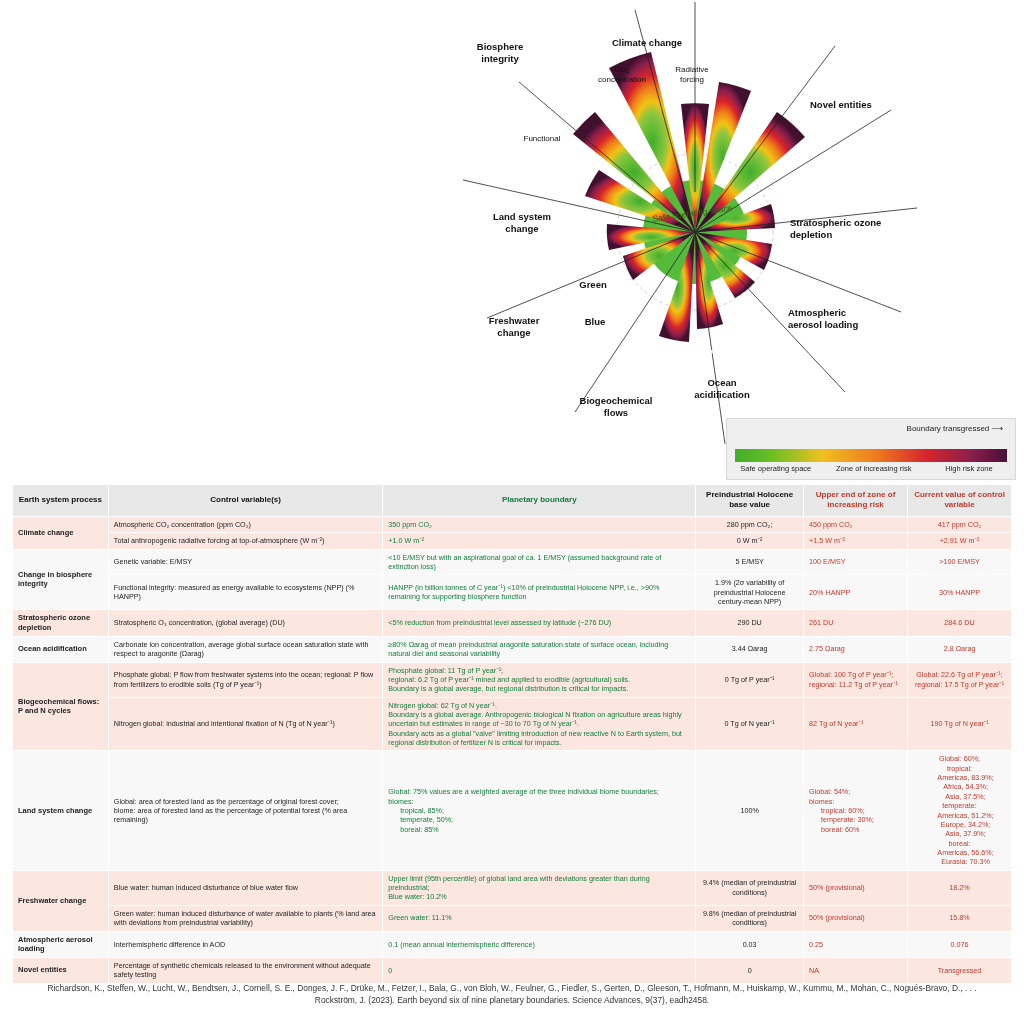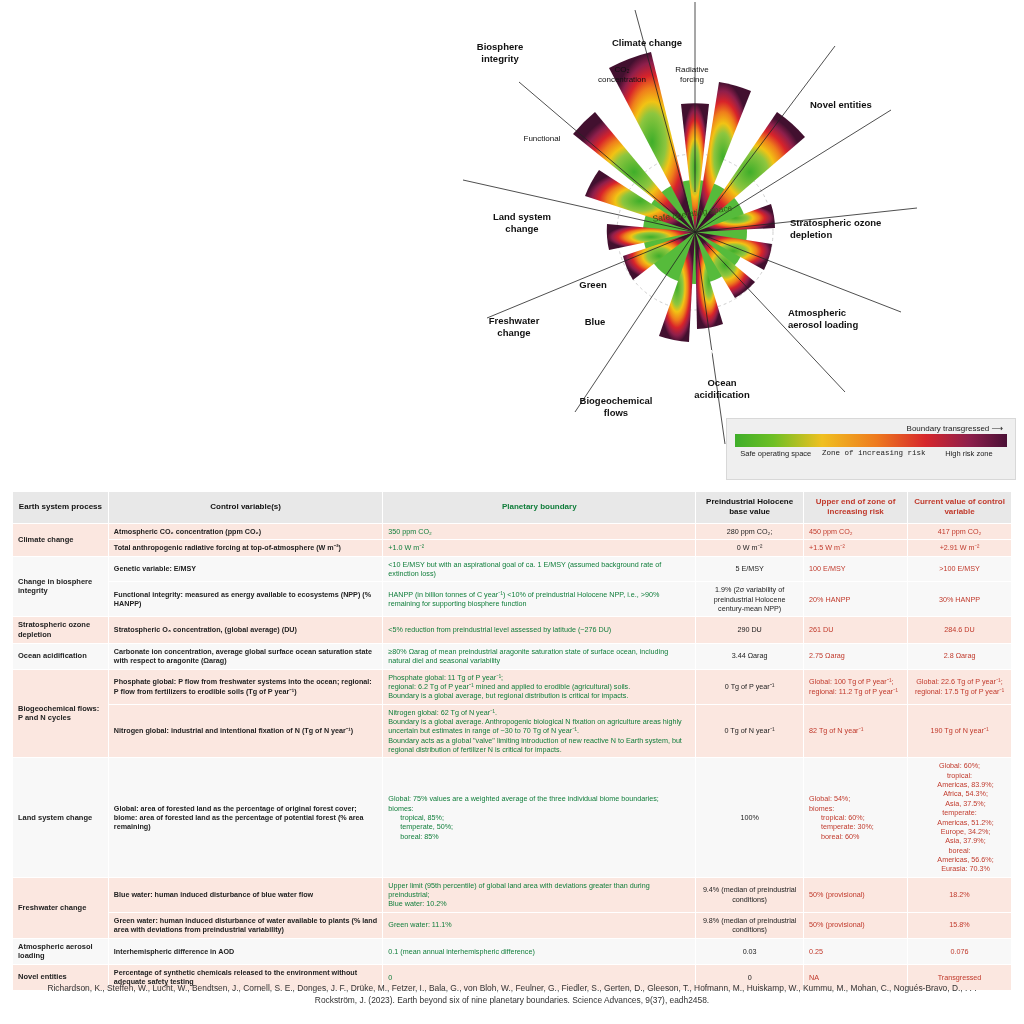--- a/index.html
+++ b/index.html
@@ -36,45 +36,45 @@
   .lbl-sm { font-family:"Liberation Sans", sans-serif; font-size:8px; fill:#111; }
   .lbl-in { font-family:"Liberation Sans", sans-serif; font-size:8px; font-weight:bold; fill:#ffffff; }
   .lbl-sos { font-family:"Liberation Sans", sans-serif; font-size:8.5px; fill:#2f5e16; }
 
   
   #legend {
     position:absolute; left:726px; top:418px; width:290px; height:62px;
     background:#efefef; border:1px solid #d8d8d8;
     padding:5px 8px 4px 8px;
   }
-  #legend-top { font-size:8px; text-align:right; padding-right:4px; margin-bottom:1px; }
+  #legend-top { font-size:8px; text-align:right; padding-right:4px; margin-bottom:16px; }
   #legend-bar {
     height:13px; width:100%;
     background:linear-gradient(to right,#3fae2a 0%,#6dbf24 14%,#f0c020 32%,#ee7a1e 52%,#d6272c 70%,#8e1f4b 86%,#4b1036 100%);
   }
   #legend-labels { display:flex; margin-top:2px; font-size:7.5px; }
   #legend-labels div { text-align:center; }
   .lg1 { width:30%; }
-  .lg2 { width:42%;font-family:Liberation Mono, monospace; }
+  .lg2 { width:42%; }
   .lg3 { width:28%; }
 
   
-  table { border-collapse:collapse; width:1000px; margin:11px 12px; table-layout:fixed; }
+  table { border-collapse:collapse; width:1000px; margin:4px 12px; table-layout:fixed; }
   td, th { border:1px solid #ffffff; vertical-align:middle; padding:3px 5px; font-size:7.2px; line-height:1.3; }
   thead th { background:#e8e8e8; font-weight:bold; text-align:center; font-size:8px; color:#111; padding:5px 4px; }
   .c-proc { width:95px; }
   .c-ctrl { width:272px; }
   .c-pb   { width:310px; }
   .c-base { width:107px; }
   .c-upper{ width:103px; }
   .c-cur  { width:103px; }
   .row-a td { background:#f8f8f8; }
   .row-b td { background:#fbe7e0; }
   td.proc { font-weight:bold; font-size:7.5px; }
-  td.ctrl { text-align:left;font-weight:bold; }
+  td.ctrl { text-align:left; }
   td.pb { color:#0f7d3a; }
   td.base { text-align:center; }
   td.upper { color:#c0392b; text-align:left; }
   td.cur { color:#c0392b; text-align:center; }
   .indent { padding-left:12px; display:block; }
 
   
   #citation {
     position:absolute; left:0; bottom:17px; width:1024px;
     text-align:center; font-size:8.4px; color:#333; line-height:1.5;

